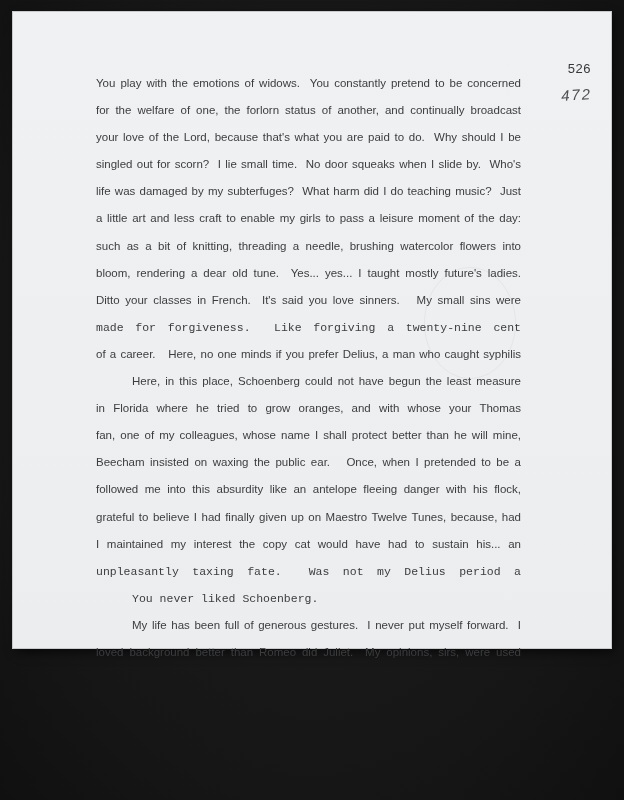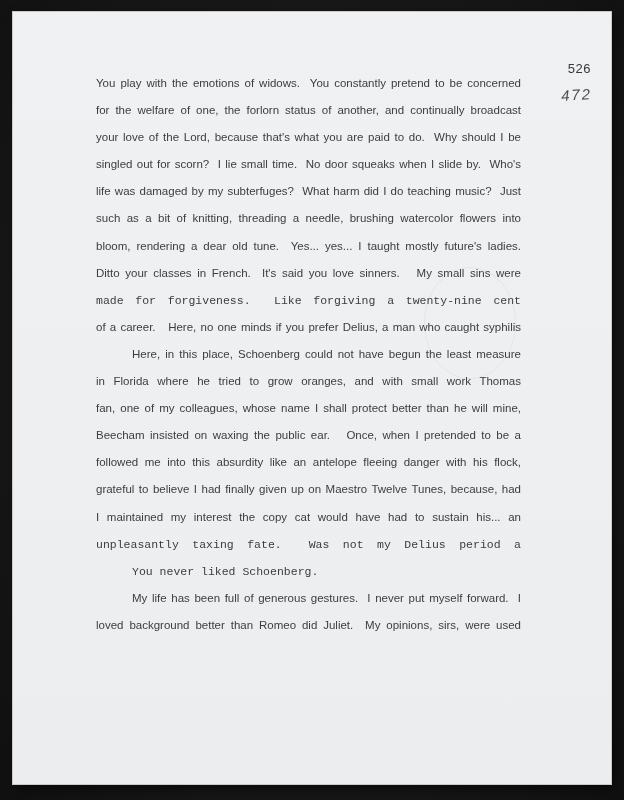--- a/index.html
+++ b/index.html
@@ -13,21 +13,21 @@
     position: relative;
     overflow: hidden;
     font-family: "Liberation Sans", "DejaVu Sans", sans-serif;
     background: radial-gradient(ellipse at 50% 45%, #1e1e1e 0%, #161616 70%, #101010 100%);
   }
   .paper {
     position: absolute;
     left: 13px;
     top: 12px;
     width: 598px;
-    height: 772px;
+    height: 636px;
     background: linear-gradient(180deg, #f0f1f3 0%, #eeeff1 55%, #ecedef 100%);
     box-shadow: 0 0 0 1px #c9cacc, 3px 4px 10px rgba(0,0,0,0.65);
   }
   .page-number {
     position: absolute;
     top: 49px;
     right: 20px;
     font-size: 13px;
     letter-spacing: 0.5px;
     color: #37383a;
@@ -85,29 +85,30 @@
   <div class="watermark"></div>
   <div class="page-number">526</div>
   <div class="handwritten-number">472</div>
   <div class="textblock">
       <div class="para">
         <div class="line">You play with the emotions of widows.&nbsp; You constantly pretend to be concerned</div>
         <div class="line">for the welfare of one, the forlorn status of another, and continually broadcast</div>
         <div class="line">your love of the Lord, because that's what you are paid to do.&nbsp; Why should I be</div>
         <div class="line">singled out for scorn?&nbsp; I lie small time.&nbsp; No door squeaks when I slide by.&nbsp; Who's</div>
         <div class="line">life was damaged by my subterfuges?&nbsp; What harm did I do teaching music?&nbsp; Just</div>
+        <div class="line">a little art and less craft to enable my girls to pass a leisure moment of the day:</div>
         <div class="line">such as a bit of knitting, threading a needle, brushing watercolor flowers into</div>
         <div class="line">bloom, rendering a dear old tune.&nbsp; Yes... yes... I taught mostly future's ladies.</div>
         <div class="line">Ditto your classes in French.&nbsp; It's said you love sinners.&nbsp;&nbsp; My small sins were</div>
         <div class="line endline">made for forgiveness.&nbsp; Like forgiving a twenty-nine cent debt.</div>
       </div>
       <div class="para">
         <div class="line">of a career.&nbsp;&nbsp; Here, no one minds if you prefer Delius, a man who caught syphilis</div>
         <div class="line indent">Here, in this place, Schoenberg could not have begun the least measure</div>
-        <div class="line">in Florida where he tried to grow oranges, and with small work Thomas</div>
+        <div class="line">in Florida where he tried to grow oranges, and with whose your Thomas</div>
         <div class="line">fan, one of my colleagues, whose name I shall protect better than he will mine,</div>
         <div class="line">Beecham insisted on waxing the public ear.&nbsp;&nbsp; Once, when I pretended to be a</div>
         <div class="line">followed me into this absurdity like an antelope fleeing danger with his flock,</div>
         <div class="line">grateful to believe I had finally given up on Maestro Twelve Tunes, because, had</div>
         <div class="line">I maintained my interest the copy cat would have had to sustain his... an</div>
         <div class="line endline">unpleasantly taxing fate.&nbsp; Was not my Delius period a generous gesture?</div>
       </div>
       <div class="para">
         <div class="line indent endline">You never liked Schoenberg.</div>
       </div>

